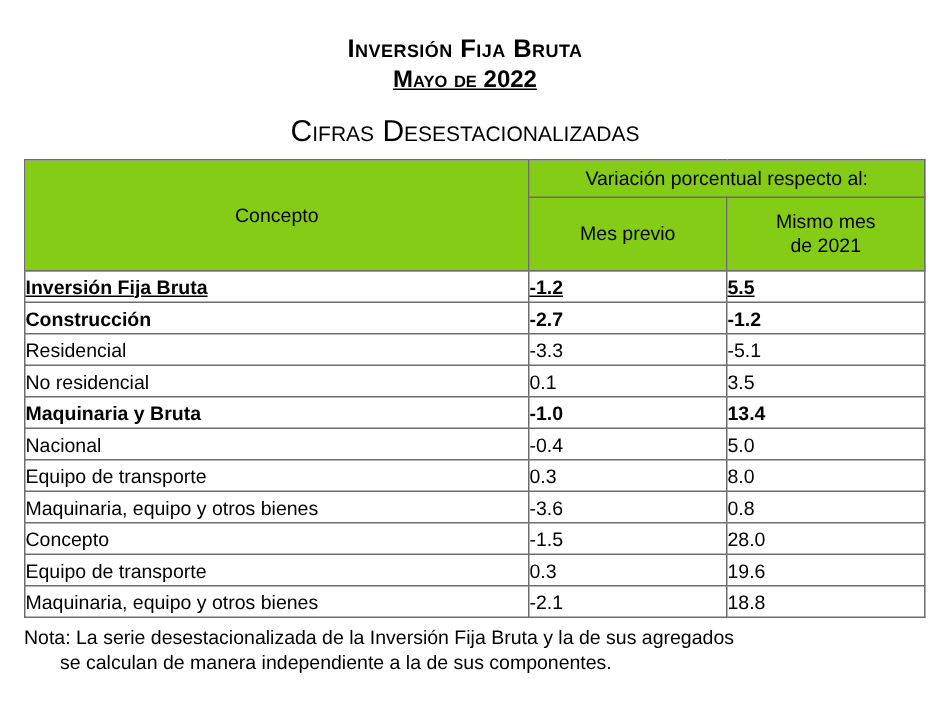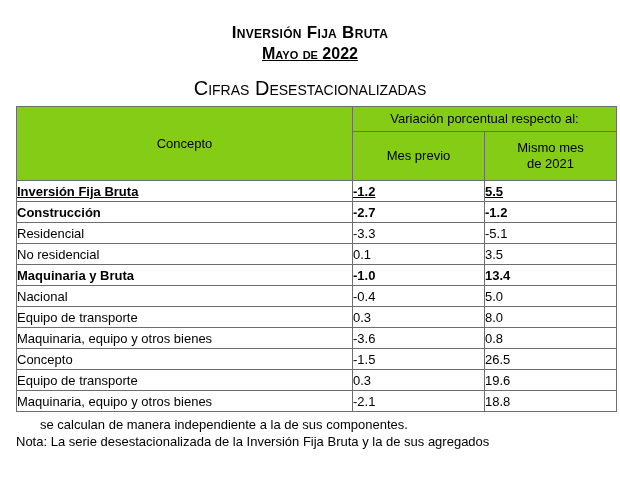--- a/index.html
+++ b/index.html
@@ -180,33 +180,33 @@
           <td class="num">8.0</td>
         </tr>
         <tr>
           <td class="lbl ind2">Maquinaria, equipo y otros bienes</td>
           <td class="num">-3.6</td>
           <td class="num">0.8</td>
         </tr>
         <tr>
           <td class="lbl ind1">Concepto</td>
           <td class="num">-1.5</td>
-          <td class="num">26.5</td>
+          <td class="num">28.0</td>
         </tr>
         <tr>
           <td class="lbl ind2">Equipo de transporte</td>
           <td class="num">0.3</td>
           <td class="num">19.6</td>
         </tr>
         <tr>
           <td class="lbl ind2">Maquinaria, equipo y otros bienes</td>
           <td class="num">-2.1</td>
           <td class="num">18.8</td>
         </tr>
       </tbody>
   </table>
 
   <div class="notes">
+    <div class="line">Nota: La serie desestacionalizada de la Inversión Fija Bruta y la de sus agregados</div>
     <div class="line line2">se calculan de manera independiente a la de sus componentes.</div>
-    <div class="line">Nota: La serie desestacionalizada de la Inversión Fija Bruta y la de sus agregados</div>
   </div>
 
 </div>
 
 </body></html>

